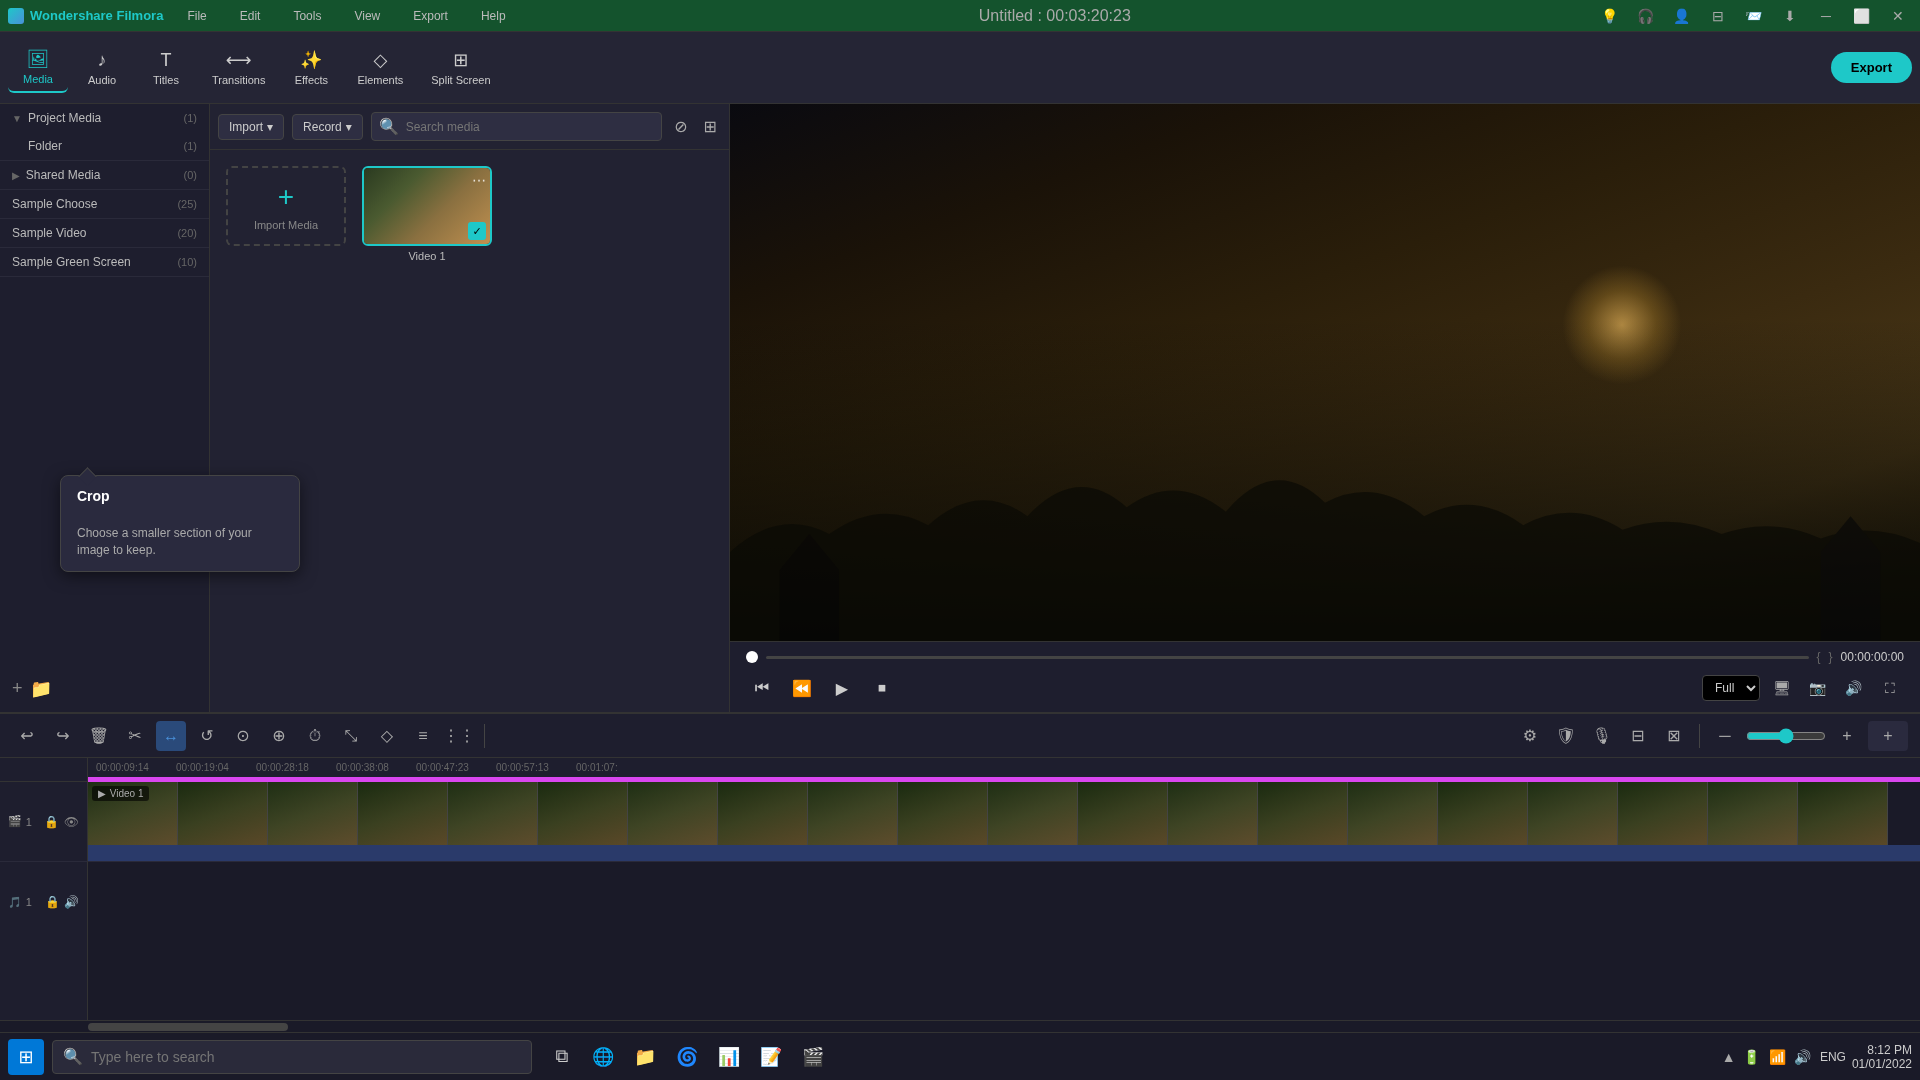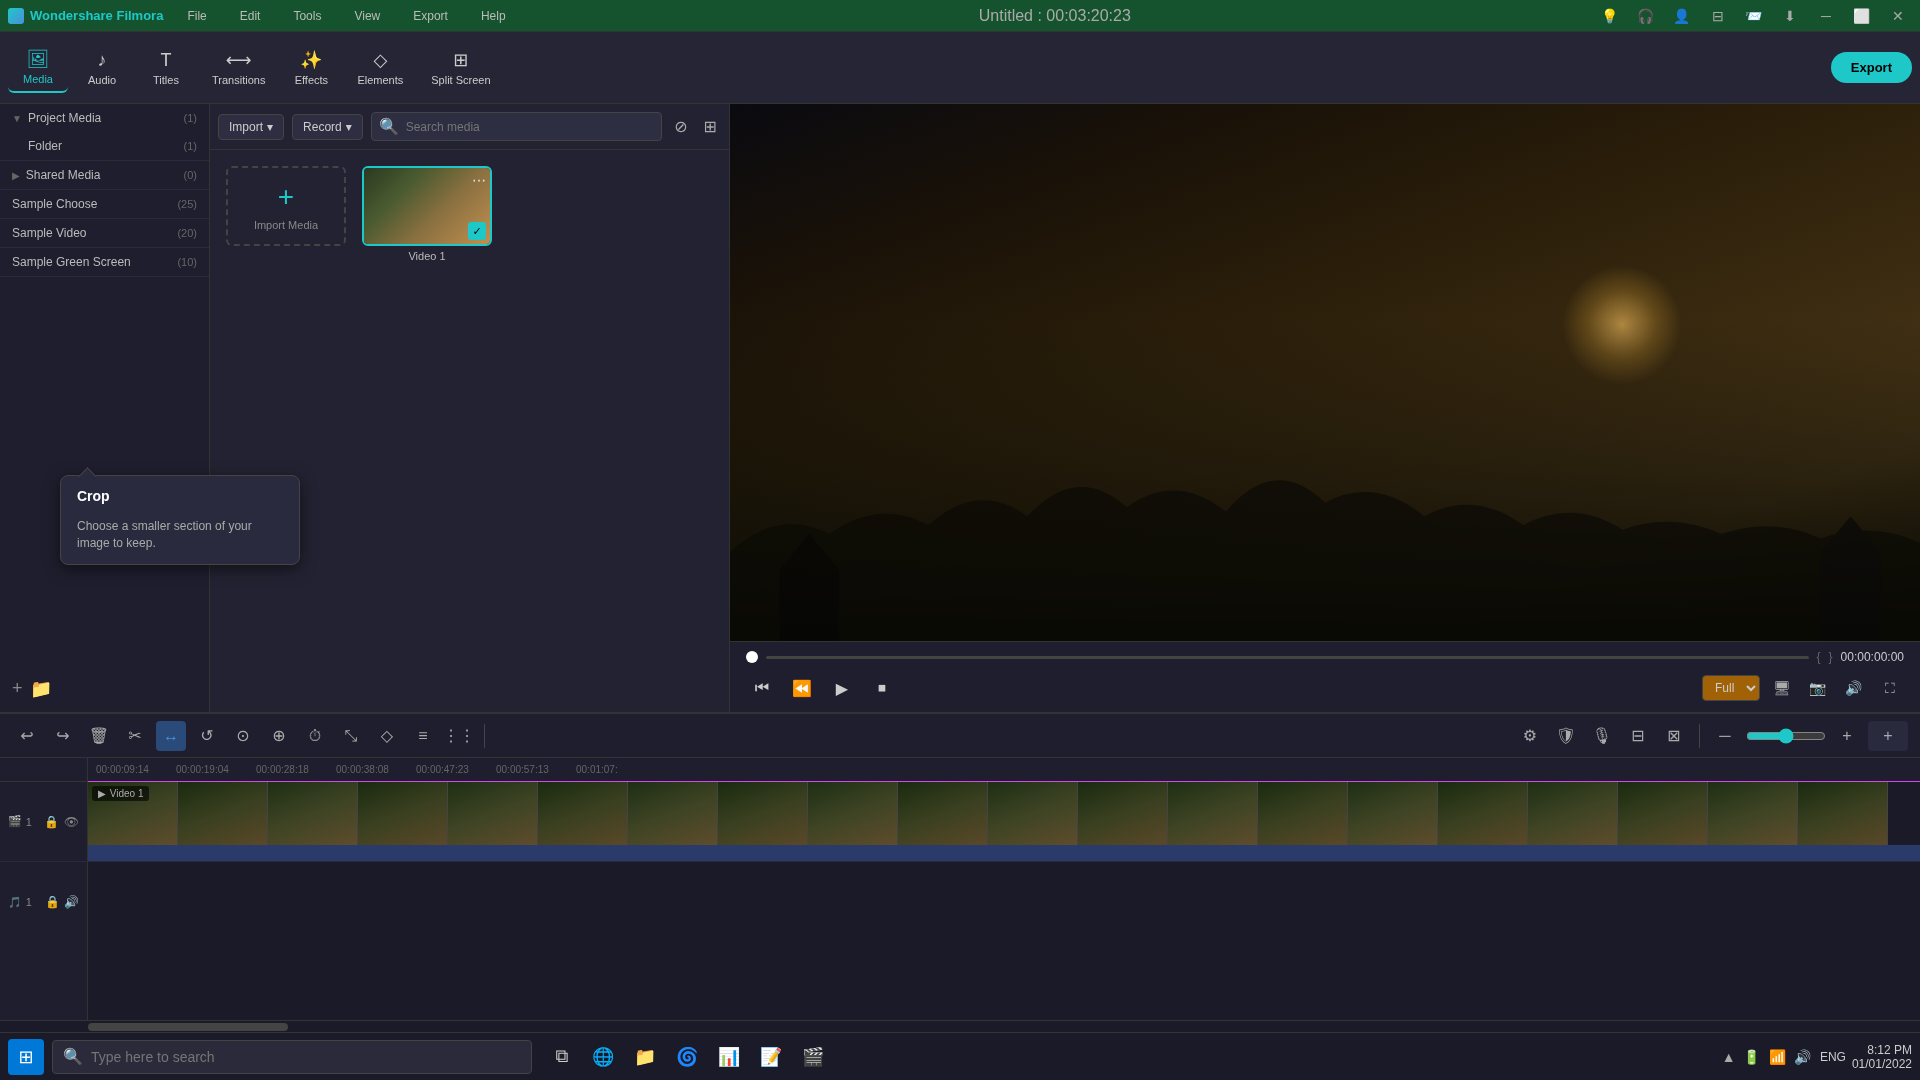--- a/index.html
+++ b/index.html
@@ -364,21 +364,21 @@
       height: 32px;
       display: flex;
       align-items: center;
       justify-content: center;
       color: #ccc;
       font-size: 16px;
       cursor: pointer;
       border-radius: 4px;
     }
     #quality-select {
-      background: #a16207;
+      background: #000000;
       border: 1px solid #444;
       color: #ccc;
       padding: 4px 8px;
       border-radius: 4px;
       font-size: 12px;
       cursor: pointer;
     }
     .prev-btn {
       width: 28px;
       height: 28px;
@@ -466,21 +466,21 @@
       height: 12px;
       background: #2a2a3e;
       border-left: 1px solid #444;
       border-top: 1px solid #444;
       transform: rotate(45deg);
     }
     .tooltip-title {
       font-size: 14px;
       font-weight: 600;
       color: #fff;
-      margin-bottom: 14px;
+      margin-bottom: 21px;
     }
     .tooltip-desc {
       font-size: 12px;
       color: #aaa;
       line-height: 1.4;
     }
     .track-label-badge {
       position: absolute;
       top: 4px;
       left: 4px;
@@ -593,21 +593,21 @@
     
     #tl-main {
       flex: 1;
       display: flex;
       flex-direction: column;
       overflow: hidden;
     }
     #tl-ruler-row {
       height: 24px;
       background: #1e1e2e;
-      border-bottom: 1px solid #d946ef;
+      border-bottom: 5px solid #d946ef;
       display: flex;
       align-items: center;
       padding-left: 8px;
       overflow: hidden;
     }
     .ruler-marks {
       display: flex;
       gap: 0;
     }
     .rm {

